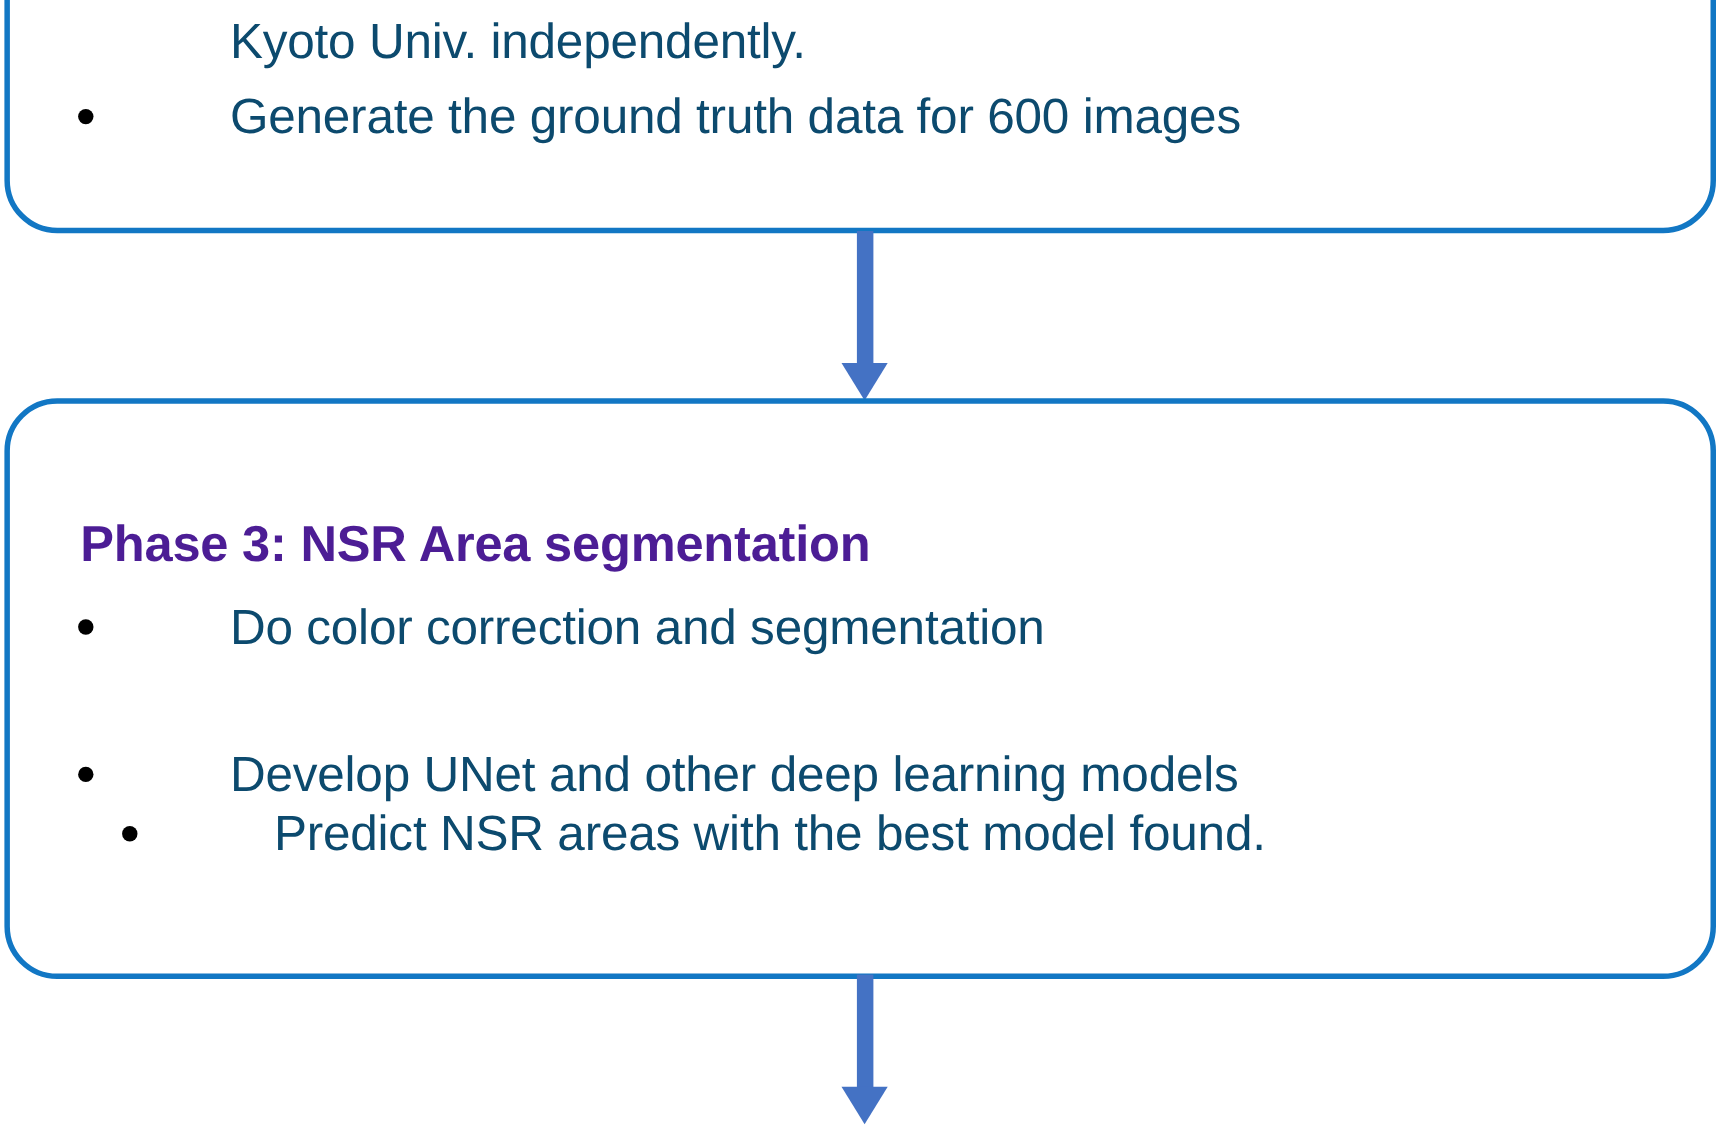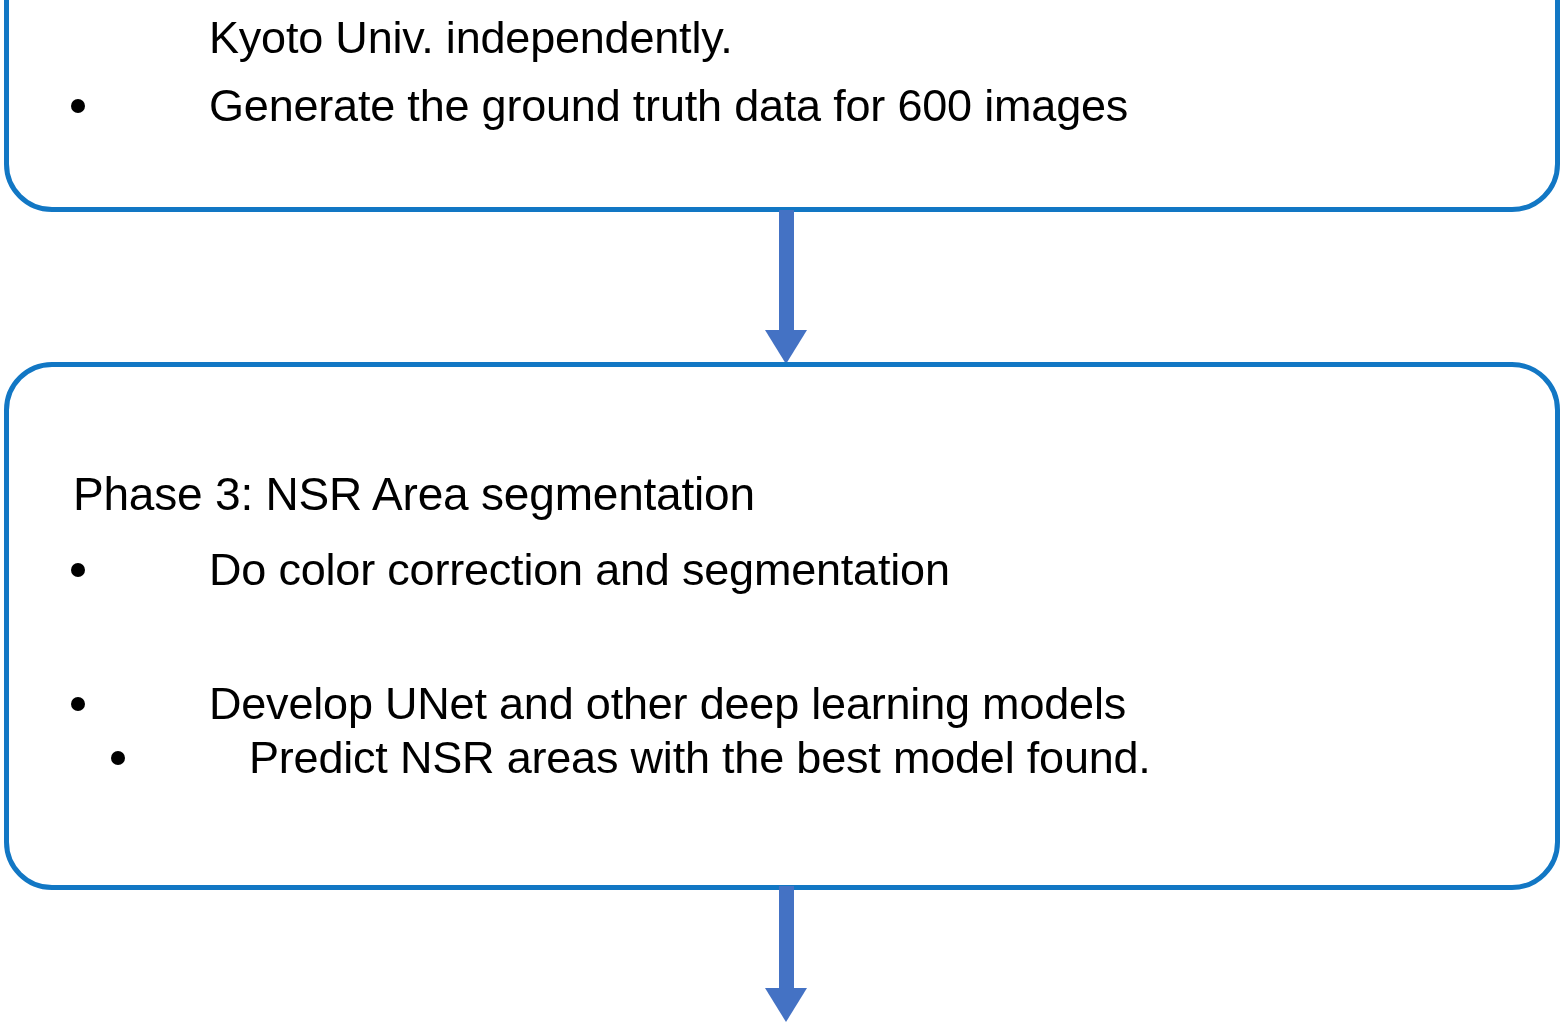--- a/index.html
+++ b/index.html
@@ -54,24 +54,24 @@
     position: absolute;
     left: 0;
     top: 0;
     width: 100%;
     height: 100%;
   }
 
   .heading {
     position: absolute;
     left: 64px;
-    font-weight: normal;
+    font-weight: bold;
     font-size: 46px;
     line-height: 1.0;
-    color: #000000;
+    color: #4c1d95;
     letter-spacing: -0.2px;
     white-space: nowrap;
   }
 
   .line {
     position: absolute;
     left: 0;
     width: 100%;
     height: 66px;
     display: block;
@@ -87,21 +87,21 @@
     border-radius: 50%;
     background: #000000;
   }
 
   .line .text {
     position: absolute;
     left: 200px;
     top: 0;
     font-size: 45px;
     line-height: 66px;
-    color: #000000;
+    color: #0c4a6e;
     letter-spacing: -0.2px;
     white-space: nowrap;
   }
 
   
   .line--cont .text {
     left: 200px;
   }
 
   

